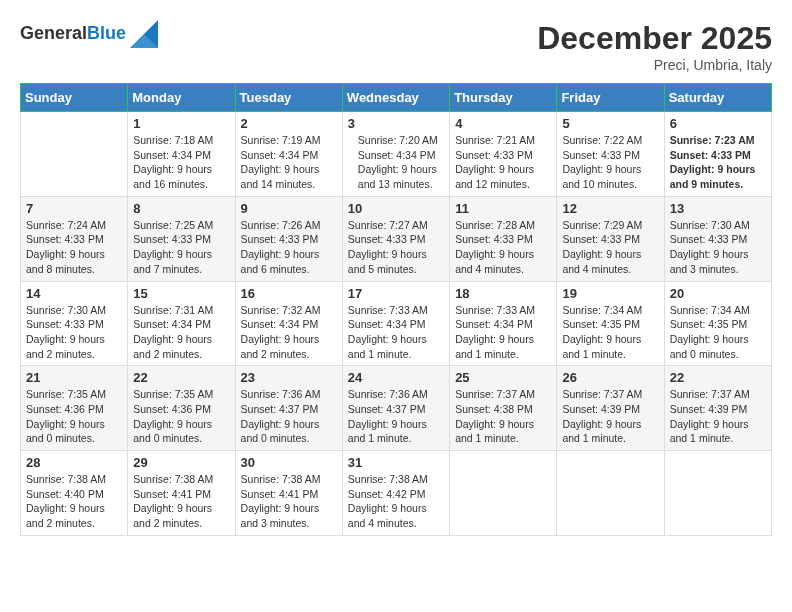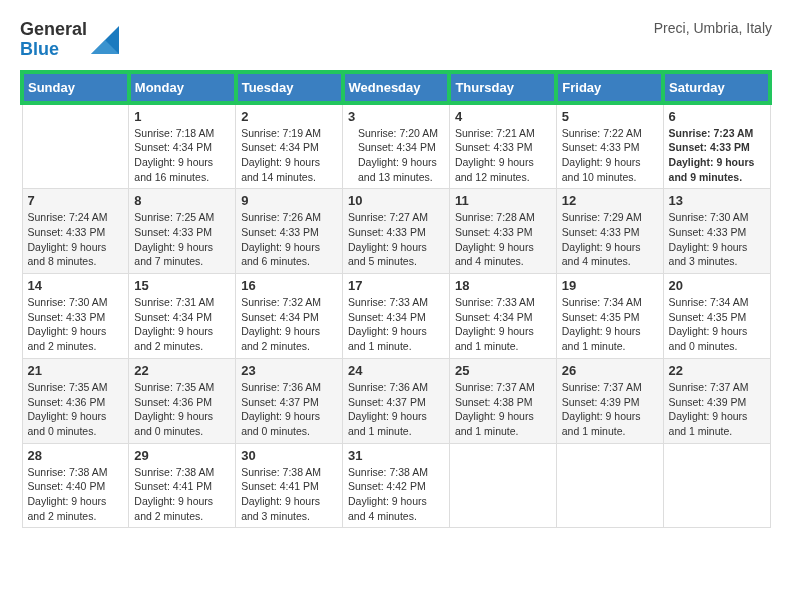--- a/index.html
+++ b/index.html
@@ -15,21 +15,20 @@
       justify-content: space-between;
       align-items: flex-start;
       margin-bottom: 10px;
     }
     .logo {
       display: flex;
       align-items: center;
     }
     .logo-text {
       display: flex;
-      flex-direction: column;
       line-height: 1.1;
     }
     .logo-general {
       font-size: 18px;
       font-weight: bold;
       color: #333;
     }
     .logo-blue {
       font-size: 18px;
       font-weight: bold;
@@ -57,21 +56,21 @@
       border-collapse: collapse;
       font-size: 11px;
     }
     .calendar th {
       background: #3a7fc1;
       color: #fff;
       padding: 6px 4px;
       text-align: left;
       font-size: 13px;
       font-weight: bold;
-      border: 4px solid #22c55e;
+      border: 1px solid #22c55e;
     }
     .calendar td {
       border: 1px solid #ddd;
       vertical-align: top;
       padding: 4px 5px;
       min-height: 80px;
       width: 107px;
       background: #fff;
     }
     .calendar tr:nth-child(even) td {
@@ -101,20 +100,21 @@
     <div class="logo-text">
       <span class="logo-general">General</span>
       <span class="logo-blue">Blue</span>
     </div>
     <svg class="logo-icon" viewBox="0 0 28 28" xmlns="http://www.w3.org/2000/svg">
       <polygon points="0,28 28,0 28,28" fill="#1a7abf"></polygon>
       <polygon points="0,28 14,14 28,28" fill="#5aabdf" opacity="0.5"></polygon>
     </svg>
   </div>
   <div class="title-section">
+    <div class="month-title">December 2025</div>
     <div class="location">Preci, Umbria, Italy</div>
   </div>
 </div>
 
 <table class="calendar">
   <thead>
     <tr>
     <th>Sunday</th>
         <th>Monday</th>
         <th>Tuesday</th>

